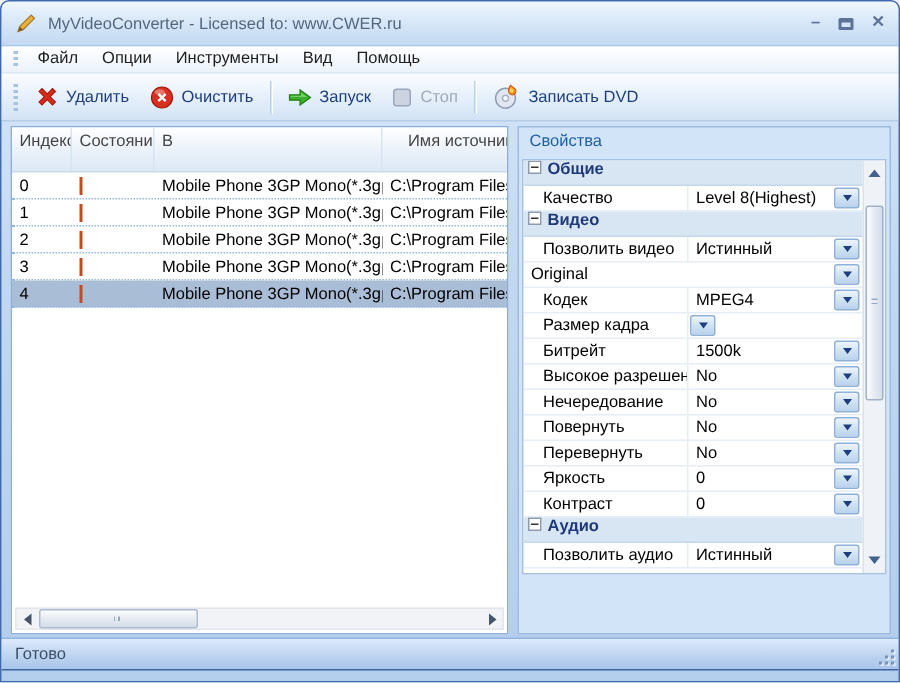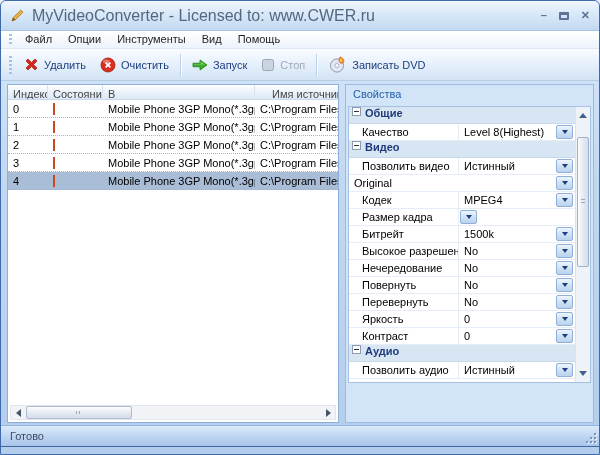--- a/index.html
+++ b/index.html
@@ -7,21 +7,21 @@
   .window{
     position:relative;width:600px;height:455px;overflow:hidden;
     font-family:"Liberation Sans",sans-serif;font-size:11px;color:#000;
     background:linear-gradient(180deg,#d9e9fa 0%,#c2d8f1 40%,#b3cded 100%);
     border:1px solid #3f69ab;border-radius:6px 6px 0 0;
   }
   
   .titlebar{position:absolute;top:0;left:0;right:0;height:30px;display:flex;align-items:center;
     padding:0 9px;background:linear-gradient(180deg,#f0f7fe 0%,#d8e8f8 45%,#c3d9f1 100%);
     border-bottom:1px solid #aac6e6;border-radius:5px 5px 0 0;}
-  .title-text{color:#54677f;font-size:16px;margin-left:7px;white-space:nowrap;}
+  .title-text{color:#54677f;font-size:11px;margin-left:7px;white-space:nowrap;}
   .win-controls{margin-left:auto;display:flex;align-items:center;gap:12px;color:#5d7296;}
   .wc{cursor:default;line-height:1;font-size:11px;font-weight:bold;}
   .wc-max{width:10px;height:8px;border:2px solid #5d7296;border-top-width:3px;border-radius:1px;}
   
   .menubar{position:absolute;top:30px;left:0;right:0;height:18px;display:flex;align-items:center;
     background:linear-gradient(180deg,#ffffff,#ecf3fb);border-bottom:1px solid #dde8f4;padding-left:3px;}
   .grip{width:3px;height:12px;margin:0 5px;
     background:repeating-linear-gradient(180deg,#a9c2e0 0 2px,transparent 2px 4px);}
   .menu-item{padding:2px 8px 3px;font-weight:normal;color:#1f1f1f;white-space:nowrap;}
   
@@ -33,21 +33,21 @@
   .tool-btn.disabled{color:#9fa9ba;}
   .tool-sep{width:1px;height:22px;background:#bcd1e8;margin:0 4px;box-shadow:1px 0 0 #ffffff;}
   .caret{width:0;height:0;border-left:3px solid transparent;border-right:3px solid transparent;
     border-top:4px solid #1e3f7f;margin-left:1px;}
   .icon{display:flex;align-items:center;justify-content:center;}
   
   .main{position:absolute;top:80px;left:0;right:0;bottom:30px;}
   
   .table-panel{position:absolute;left:6px;top:3px;width:332px;bottom:1px;background:#ffffff;
     border:1px solid #8eb0d8;}
-  .table-header{display:grid;grid-template-columns:40px 55px 152px 1fr;height:15px;
+  .table-header{display:grid;grid-template-columns:40px 55px 152px 1fr;height:30px;
     background:linear-gradient(180deg,#ffffff 0%,#eaf1fa 55%,#dde9f6 100%);
     border-bottom:1px solid #c9d9ec;color:#454545;}
   .th{padding:3px 5px 0;border-right:1px solid #d8e4f2;overflow:hidden;white-space:nowrap;}
   .th:last-child{border-right:none;margin-left:12px;}
   .table-row{display:grid;grid-template-columns:40px 55px 152px 1fr;height:18px;
     border-bottom:1px dotted #93b6dd;align-items:center;}
   .table-row.selected{background:#a9bdd6;}
   .cell{padding:0 5px;white-space:nowrap;overflow:hidden;}
   .status-chip{width:11px;height:11px;margin:0 auto;border-radius:2px;
     background:linear-gradient(135deg,#ffb184 0%,#f4622f 45%,#de3505 100%);

